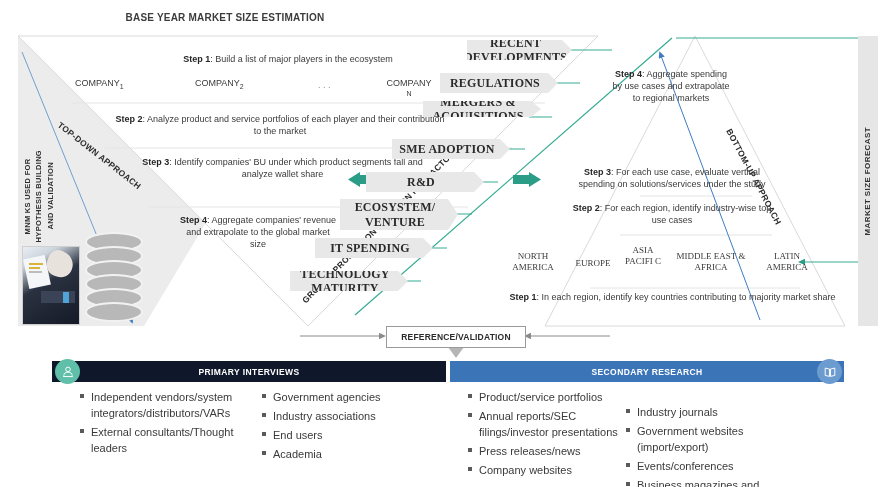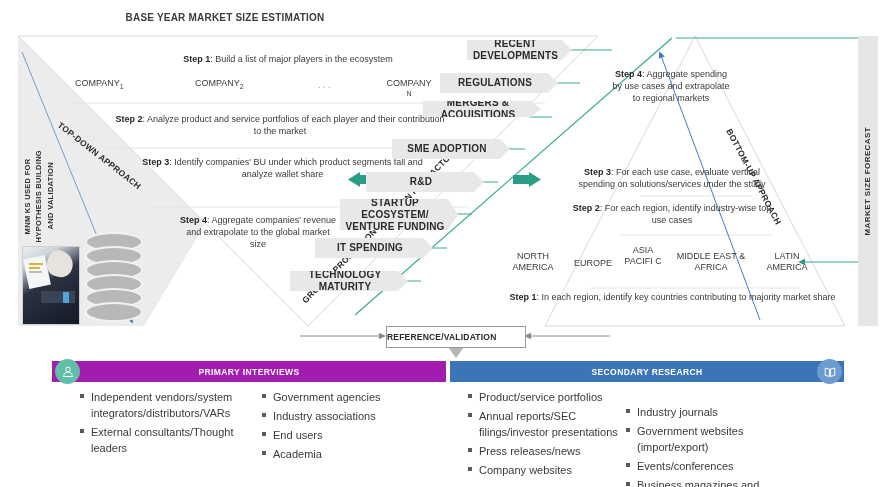--- a/index.html
+++ b/index.html
@@ -47,38 +47,38 @@
   #left-vtext{
     writing-mode:vertical-rl;transform:rotate(180deg);
     font-size:7.5px;font-weight:bold;color:#2e2e2e;
     letter-spacing:.3px;line-height:1.5;text-align:center;
     white-space:pre-line;
   }
 
   
   .chev{
     background:#e8e8e8;color:#2b2b2b;
-    font-size:10px;font-weight:bold;letter-spacing:.2px;
+    font-size:12px;font-weight:bold;letter-spacing:.2px;
     display:flex;align-items:center;justify-content:center;
     text-align:center;line-height:1.2;
     clip-path:polygon(0 0,calc(100% - 10px) 0,100% 50%,calc(100% - 10px) 100%,0 100%);
-    padding-right:8px;box-sizing:border-box;
+    padding-right:8px;box-sizing:border-box;font-family:Liberation Serif, serif;
   }
 
   
   .steptext{font-size:9px;color:#3a3a3a;line-height:1.35;text-align:center;}
   .steptext b{color:#262626;}
   .company{font-size:9px;color:#3a3a3a;}
   .region{font-size:9px;color:#3a3a3a;line-height:1.2;text-align:center;}
 
   
   #refbox{
     left:386px;top:326px;width:138px;height:20px;
     border:1px solid #9a9a9a;background:#fff;
-    display:flex;align-items:center;
+    display:flex;align-items:center;justify-content:center;
     font-size:8.5px;font-weight:bold;color:#2b2b2b;letter-spacing:.2px;
   }
 
   
   .barlabel{
     height:21px;display:flex;align-items:center;justify-content:center;
     color:#fff;font-size:8.5px;font-weight:bold;letter-spacing:.4px;
   }
   .iconcircle{
     width:25px;height:25px;border-radius:50%;
@@ -238,41 +238,41 @@
   </div>
 
   <div class="abs steptext" style="left:567px;top:166px;width:210px;">
     <span><b>Step 3</b>: For each use case, evaluate vertical spending on solutions/services under the study</span>
   </div>
 
   <div class="abs steptext" style="left:567px;top:202px;width:210px;">
     <span><b>Step 2</b>: For each region, identify industry-wise top use cases</span>
   </div>
 
-  <div class="abs" style="left:500px;top:245px;width:345px;height:40px;">
+  <div class="abs" style="left:500px;top:245px;width:345px;height:40px;font-family:Liberation Serif, serif;">
     <div class="abs region" style="left:0px;top:6px;width:66px;">NORTH AMERICA</div>
     <div class="abs region" style="left:62px;top:13px;width:62px;">EUROPE</div>
     <div class="abs region" style="left:120px;top:0px;width:46px;">ASIA PACIFI C</div>
     <div class="abs region" style="left:163px;top:6px;width:96px;">MIDDLE EAST &amp; AFRICA</div>
     <div class="abs region" style="left:255px;top:6px;width:64px;">LATIN AMERICA</div>
   </div>
 
   <div class="abs steptext" style="left:500px;top:291px;width:345px;">
     <span><b>Step 1</b>: In each region, identify key countries contributing to majority market share</span>
   </div>
 
   <div class="abs sidepanel" style="left:858px;top:36px;width:20px;height:290px;">
     <div class="vtext" style="transform:rotate(180deg);">MARKET SIZE FORECAST</div>
   </div>
 
   <div class="abs" id="refbox">
     <span>REFERENCE/VALIDATION</span>
   </div>
 
-  <div class="abs" style="left:52px;top:361px;width:394px;height:21px;background:#a21caf;">
+  <div class="abs" style="left:52px;top:361px;width:394px;height:21px;background:#0f172a;">
     <div class="barlabel">PRIMARY INTERVIEWS</div>
   </div>
   <div class="abs iconcircle" style="left:55px;top:359px;background:#5fbfa9;">
     <svg width="14" height="14" viewBox="0 0 16 16">
       <circle cx="8" cy="5" r="2.6" fill="none" stroke="#ffffff" stroke-width="1.1"></circle>
       <path d="M3.2,12.2 C3.2,9.4 5.3,8.2 8,8.2 C10.7,8.2 12.8,9.4 12.8,12.2" fill="none" stroke="#ffffff" stroke-width="1.1"></path>
       <line x1="2.4" y1="13.2" x2="13.6" y2="13.2" stroke="#ffffff" stroke-width="1.1"></line>
     </svg>
   </div>
 

